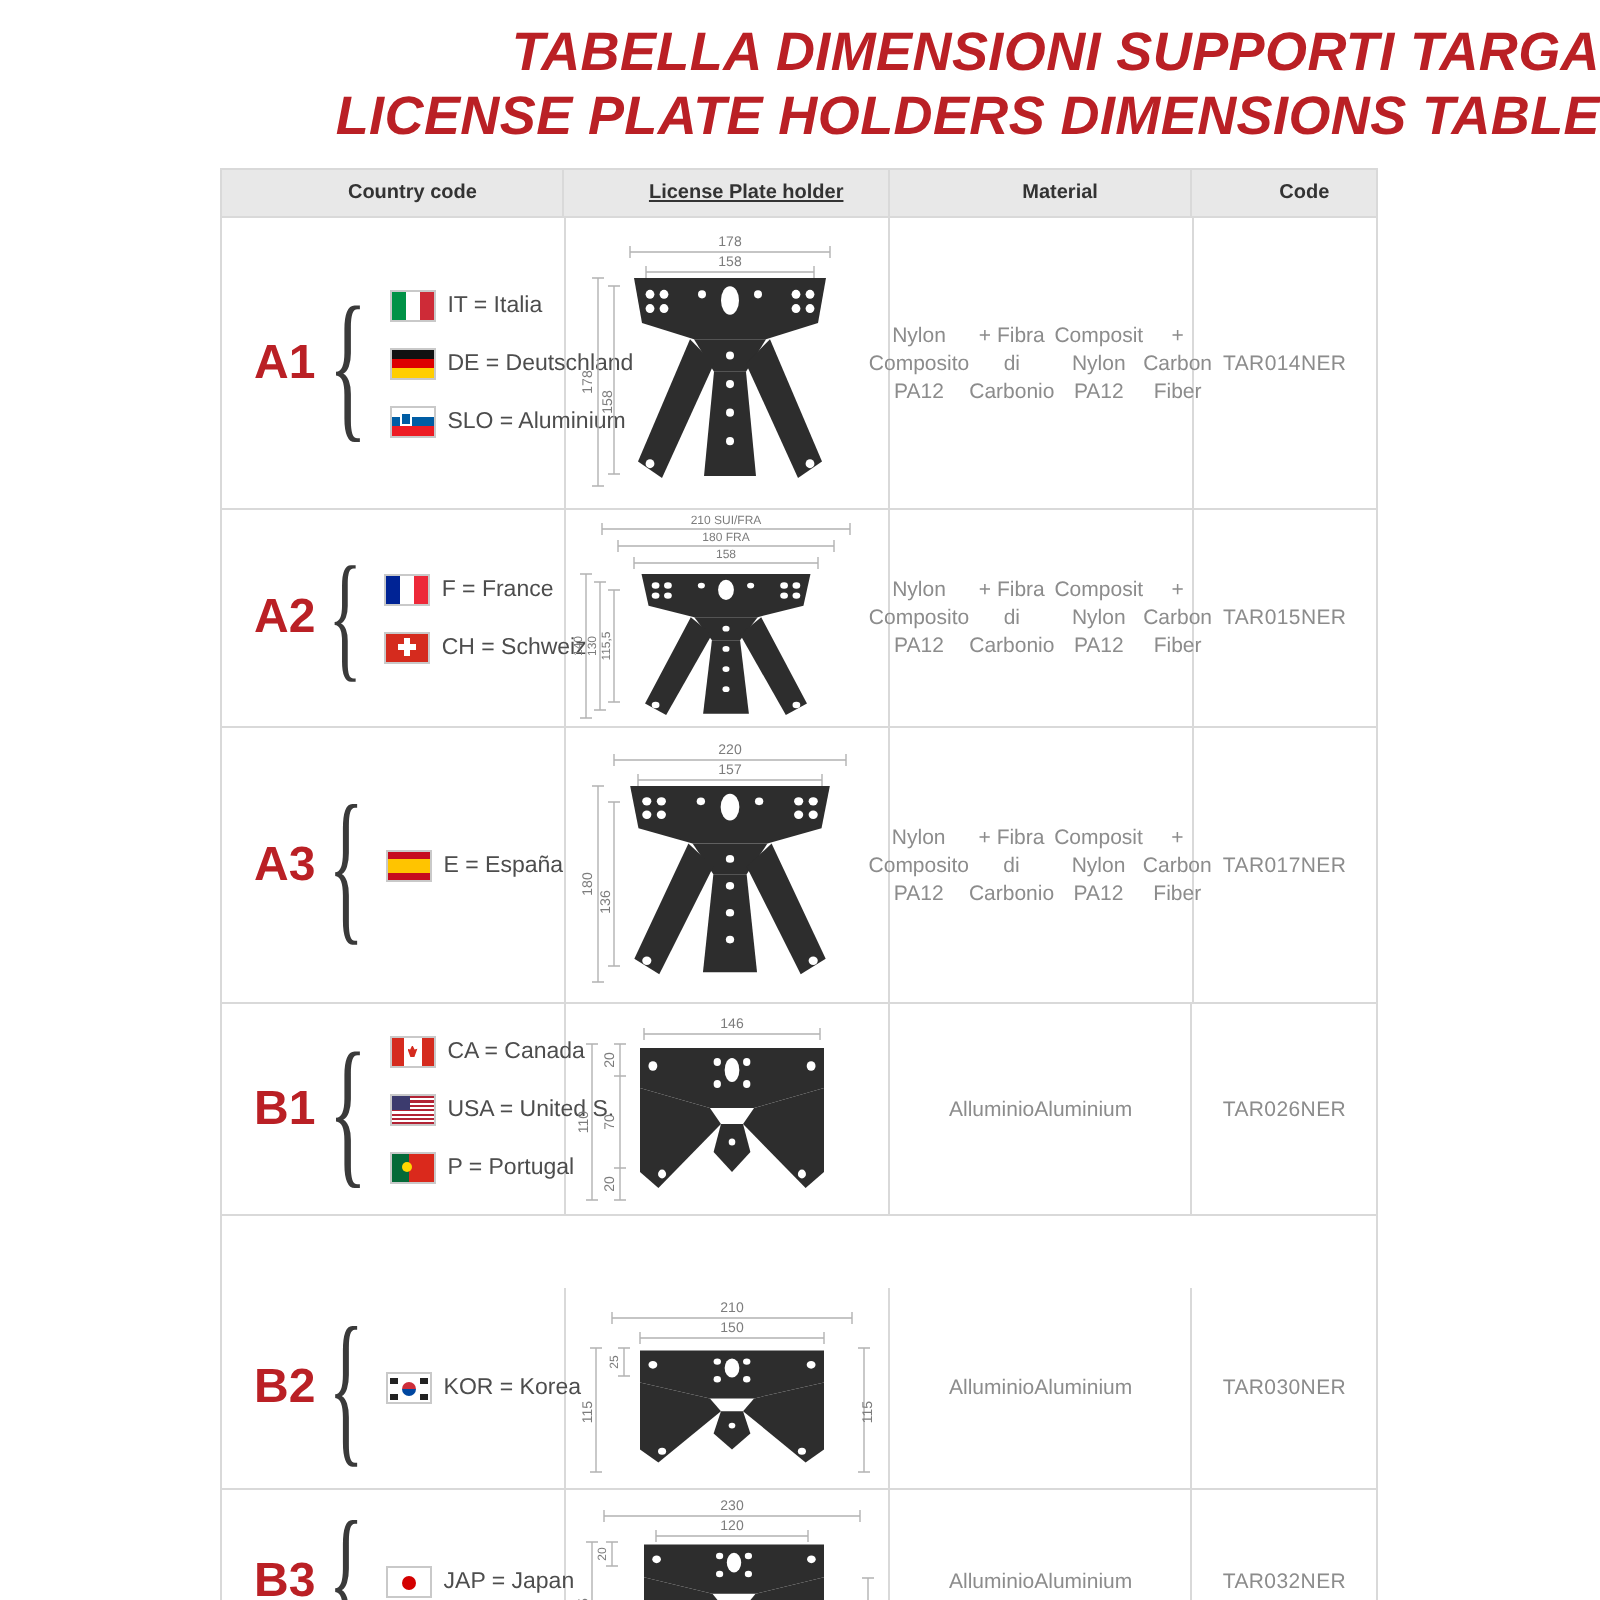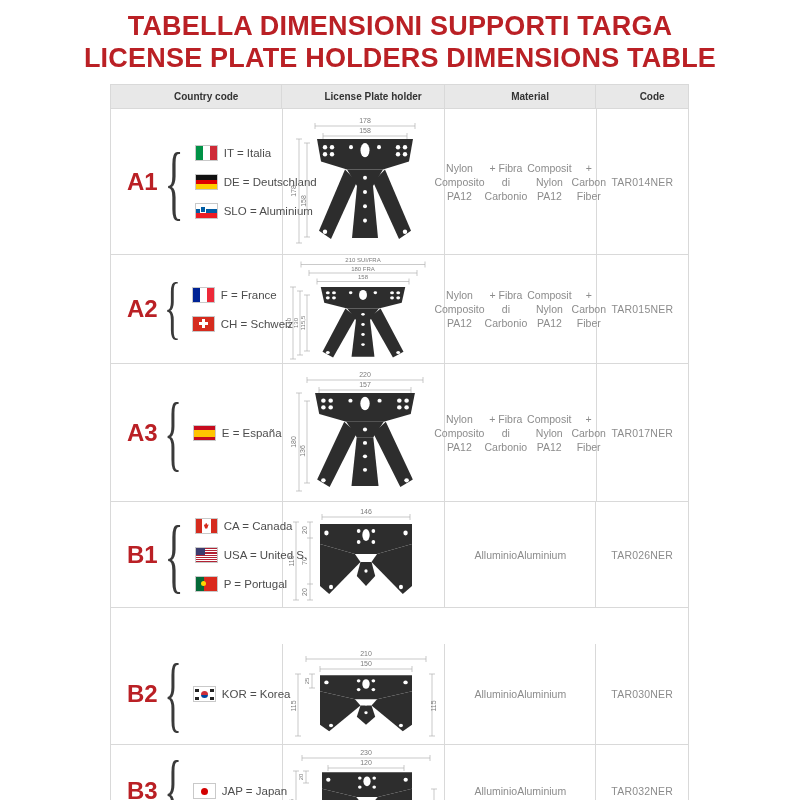--- a/index.html
+++ b/index.html
@@ -1,29 +1,29 @@
 <!DOCTYPE html>
 <html><head>
 <meta charset="utf-8">
 <style>
   html,body{margin:0;padding:0;background:#ffffff;}
   .page{position:relative;width:800px;height:800px;background:#ffffff;
         font-family:"Liberation Sans",sans-serif;overflow:hidden;}
   
-  .title{padding-top:10px;text-align:center;color:#ba2025;font-weight:bold;
-         font-size:27px;line-height:32px;letter-spacing:0.2px;}
+  .title{padding-top:10px;text-align:right;color:#ba2025;font-weight:bold;
+         font-size:27px;line-height:32px;letter-spacing:0.2px;font-style:italic;}
   
   .table{position:absolute;left:110px;top:84px;width:579px;
          border:1px solid #d9d9d9;box-sizing:border-box;}
   .tr{display:flex;border-bottom:1px solid #d9d9d9;}
   .tr:last-of-type{border-bottom:1px solid #d9d9d9;}
   .td{border-right:1px solid #d9d9d9;box-sizing:border-box;
       display:flex;align-items:center;justify-content:center;}
   .td:last-child{border-right:none;}
-  .c1{width:172px;}.c2{width:163px;}.c3{width:152px;}.c4{width:92px;}
+  .c1{width:172px;}.c2{width:163px;text-decoration:underline;}.c3{width:152px;}.c4{width:92px;}
   .thead{background:#e8e8e8;height:23px;}
   .thead .td{font-size:10px;font-weight:bold;color:#333;padding-left:20px;}
   .h-a1{height:145px;}.h-a2{height:108px;}.h-a3{height:137px;}
   .h-b1{height:105px;}.h-b2{height:100px;margin-top:36px;}.h-b3{height:92px;}
   
   .ccell{justify-content:flex-start;padding-left:16px;gap:4px;}
   .rowid{color:#ba2025;font-size:24px;font-weight:bold;flex:none;}
   .brace{color:#3a3a3a;font-family:"Liberation Serif",serif;font-weight:400;
          flex:none;line-height:0;transform-origin:center;}
   .br-3{font-size:50px;transform:scaleY(1.65) scaleX(0.8);}

